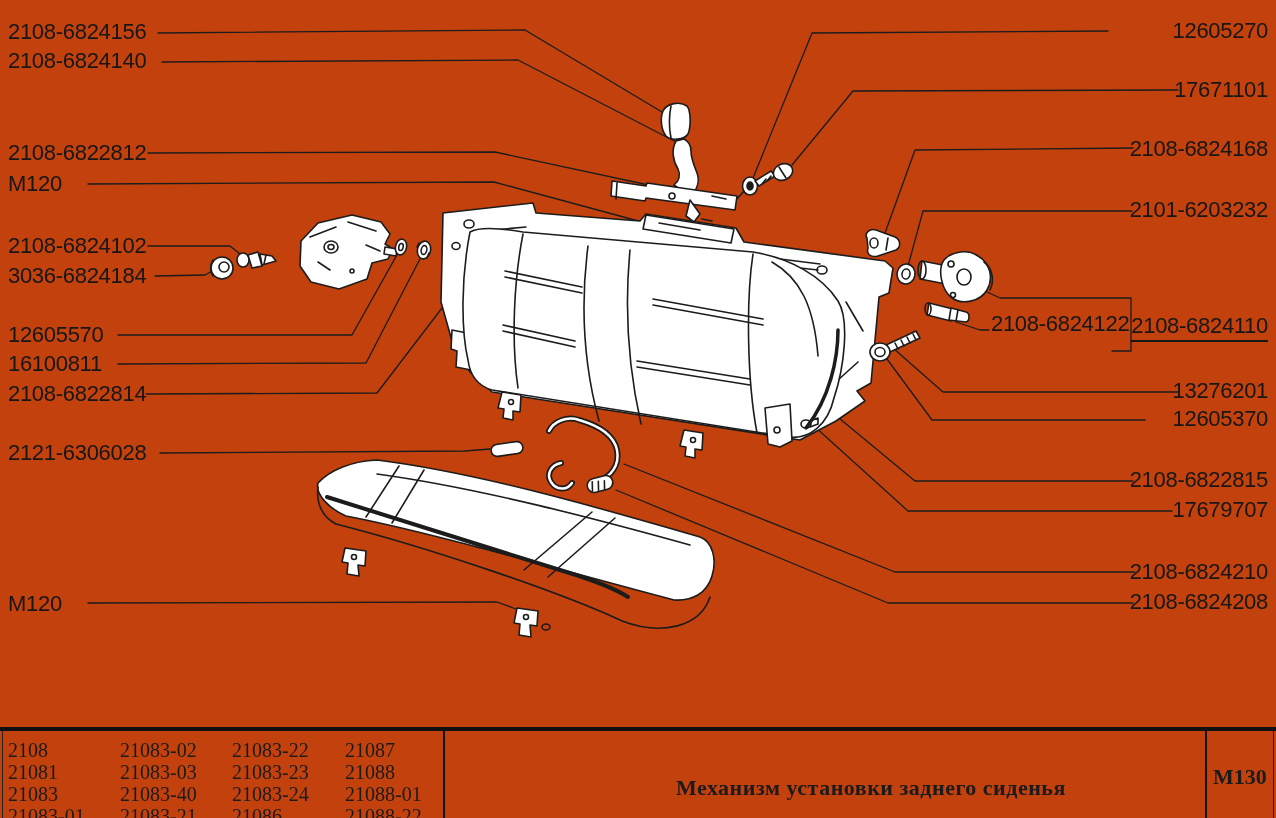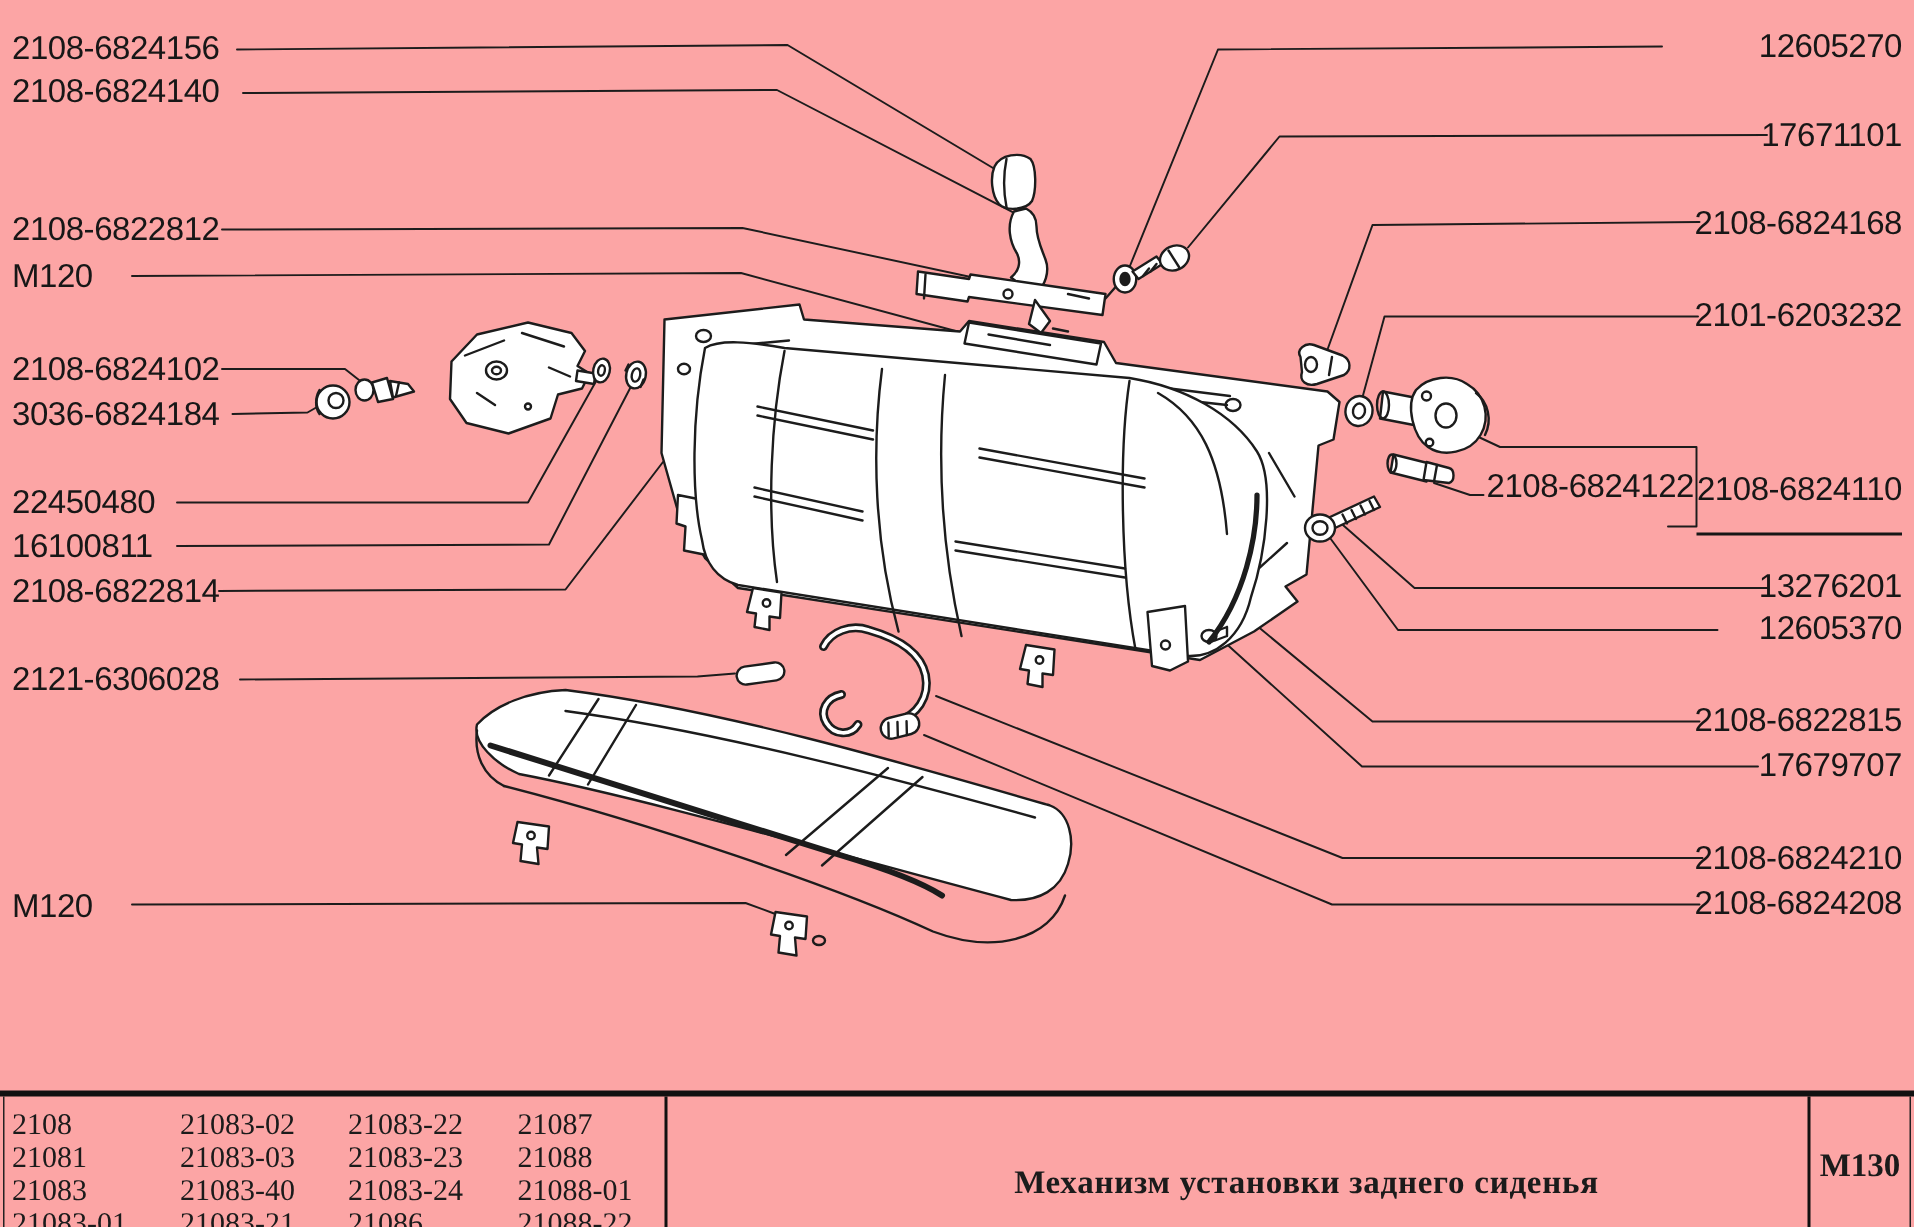--- a/index.html
+++ b/index.html
@@ -1,26 +1,26 @@
 <!DOCTYPE html>
 <html><head>
 <meta charset="utf-8">
 <style>
   html,body{margin:0;padding:0;background:#f4f4f4;}
   #stage{
-    position:relative;width:1276px;height:818px;background:#fca5a5;
+    position:relative;width:1276px;height:818px;background:#c2410c;
     font-family:"Liberation Sans",sans-serif;overflow:hidden;
   }
   #artwork{position:absolute;left:0;top:0;}
   .plabel{
     position:absolute;font-size:22px;letter-spacing:-0.3px;color:#171717;
     white-space:nowrap;line-height:1;
   }
   .plabel.right{right:8px;text-align:left;}
-  .plabel.underlined{border-bottom:2px solid #171717;padding-bottom:18px;}
+  .plabel.underlined{border-bottom:2px solid #171717;padding-bottom:3px;}
   #watermark{
     position:absolute;left:784px;top:606px;font-size:70px;letter-spacing:-2px;
     color:transparent;-webkit-text-stroke:1.6px #c3c3c3;
     font-family:"Liberation Sans",sans-serif;user-select:none;
   }
   
   #footer{
     position:absolute;left:0;top:727px;width:1276px;height:91px;
     border-top:4px solid #111;font-family:"Liberation Serif",serif;color:#1b1b1b;
   }
@@ -227,21 +227,21 @@
       </g>
     </g>
   </svg>
 
   <div class="plabel" style="left:8px;top:21px">2108-6824156</div>
   <div class="plabel" style="left:8px;top:50px">2108-6824140</div>
   <div class="plabel" style="left:8px;top:142px">2108-6822812</div>
   <div class="plabel" style="left:8px;top:173px">М120</div>
   <div class="plabel" style="left:8px;top:235px">2108-6824102</div>
   <div class="plabel" style="left:8px;top:265px">3036-6824184</div>
-  <div class="plabel" style="left:8px;top:324px">22450480</div>
+  <div class="plabel" style="left:8px;top:324px">12605570</div>
   <div class="plabel" style="left:8px;top:353px">16100811</div>
   <div class="plabel" style="left:8px;top:383px">2108-6822814</div>
   <div class="plabel" style="left:8px;top:442px">2121-6306028</div>
   <div class="plabel" style="left:8px;top:593px">М120</div>
 
   <div class="plabel" style="left:991px;top:313px">2108-6824122</div>
 
   <div class="plabel right" style="top:20px">12605270</div>
   <div class="plabel right" style="top:79px">17671101</div>
   <div class="plabel right" style="top:138px">2108-6824168</div>

